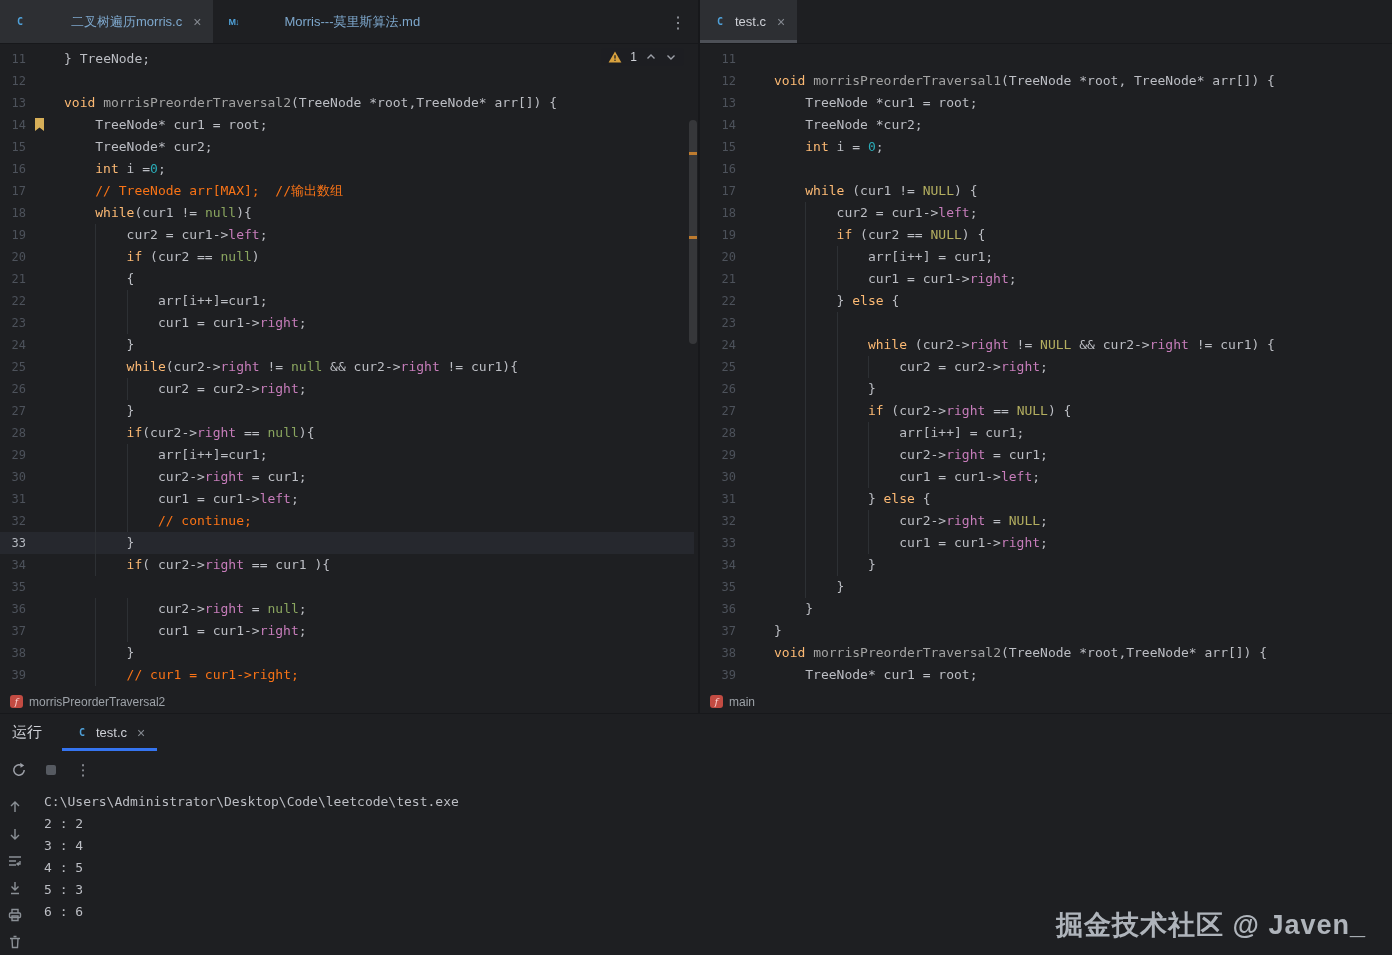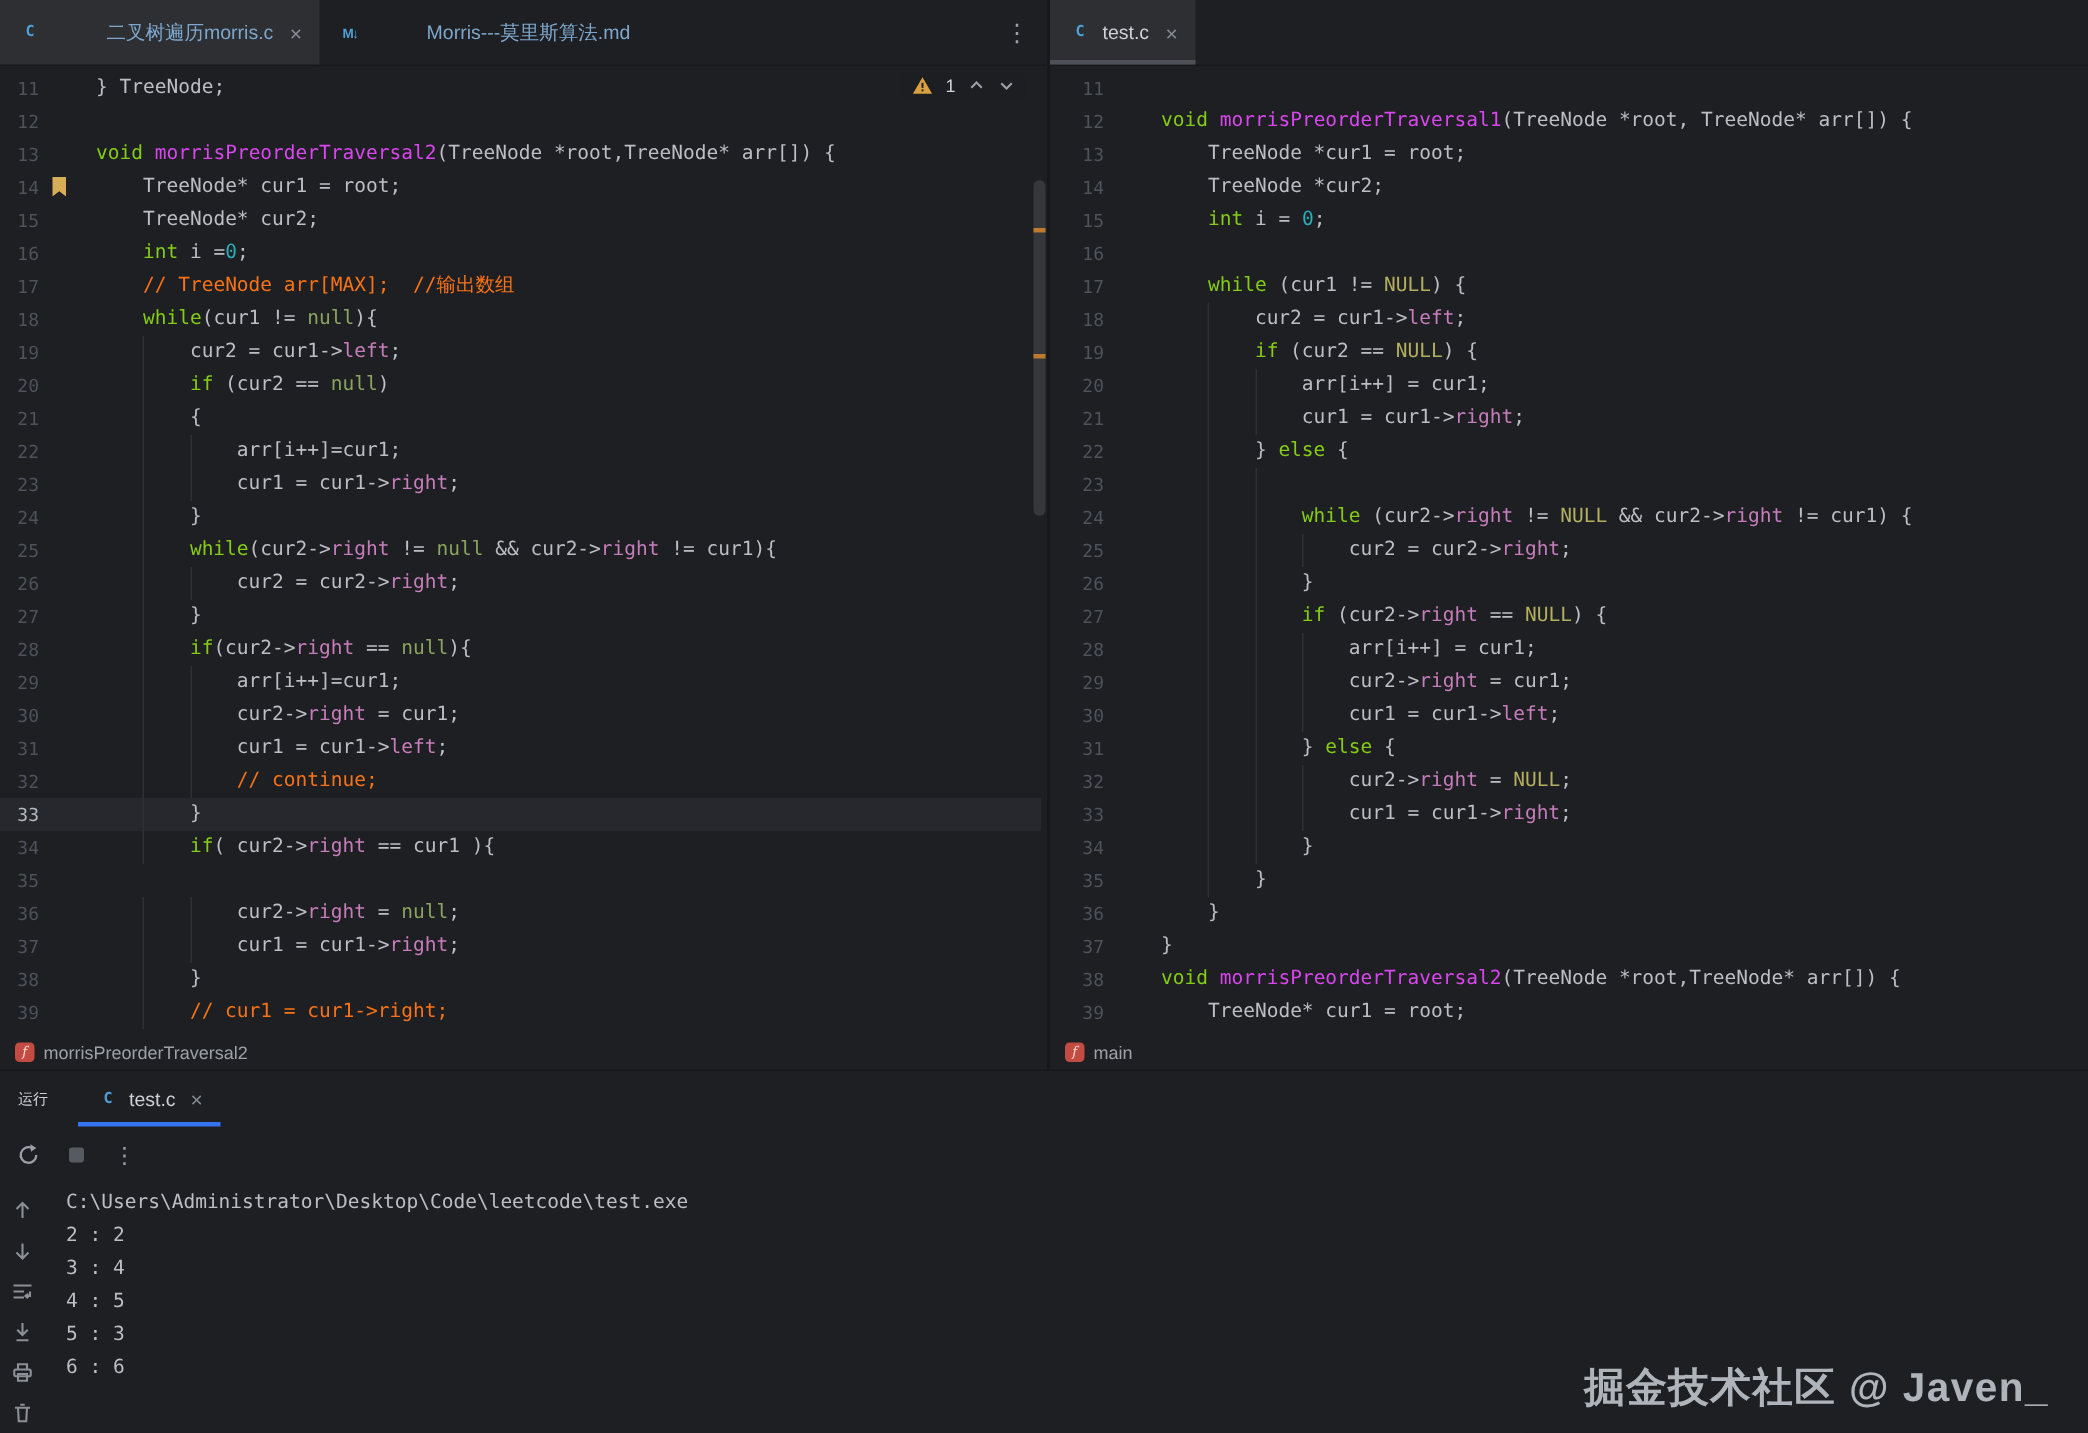--- a/index.html
+++ b/index.html
@@ -36,21 +36,21 @@
   .pane-left .gutter{width:64px;}
   .pane-right .gutter{width:74px;}
   .lnum{display:inline-block;text-align:right;color:#4d525b;font-size:12px;}
   .pane-left .lnum{width:26px;}
   .pane-right .lnum{width:36px;}
   .line.current .lnum{color:#b4b8bf;}
   .bookmark{position:absolute;left:34px;top:4px;line-height:0;}
   .code{white-space:pre;}
   .ind{display:inline-block;width:4ch;height:22px;vertical-align:top;}
   .ind.g{border-left:1px solid #2d3034;}
-  .tk-t{color:#bcbec4}.tk-k{color:#84cc16}.tk-f{color:#d946ef}.tk-c{color:#f97316}
+  .tk-t{color:#bcbec4}.tk-k{color:#fdba74}.tk-f{color:#a3a3a3}.tk-c{color:#f97316}
   .tk-n{color:#2aacb8}.tk-d{color:#c77dbb}.tk-m{color:#b3ae60}.tk-u{color:#8aa55f}
 
   .inspect{position:absolute;top:4px;right:14px;display:flex;align-items:center;gap:8px;
            font-size:12px;color:#ced0d6;background:rgba(30,31,34,.88);padding:2px 7px;border-radius:4px;}
   .inspect svg{display:block;}
 
   .scrollbar{position:absolute;top:0;right:0;width:10px;height:100%;}
   .sb-thumb{position:absolute;top:76px;right:1px;width:8px;height:224px;
             background:rgba(255,255,255,.11);border-radius:4px;}
   .sb-mark{position:absolute;right:1px;width:8px;height:3px;background:#bd7b2f;}
@@ -60,21 +60,21 @@
   .crumb-left{width:700px;display:flex;align-items:center;gap:6px;padding-left:10px;
               border-right:2px solid #17181b;}
   .crumb-right{flex:1;display:flex;align-items:center;gap:6px;padding-left:10px;}
   .ficon{width:13px;height:13px;border-radius:3px;background:#c24b42;color:#ffd9d6;
          font-size:9px;font-style:italic;display:flex;align-items:center;justify-content:center;
          font-family:"DejaVu Serif",serif;flex:none;}
 
   
   .panel{height:242px;border-top:1px solid #17181b;display:flex;flex-direction:column;}
   .panel-tabs{height:37px;display:flex;align-items:center;padding-left:12px;flex:none;}
-  .panel-title{font-size:10px;color:#ced0d6;margin-right:20px;}
+  .panel-title{font-size:15px;color:#ced0d6;margin-right:20px;}
   .panel-tab{height:37px;display:flex;align-items:center;gap:6px;padding:0 12px;
              font-size:13px;color:#ced0d6;position:relative;}
   .ul-blue{position:absolute;bottom:0;left:0;right:0;height:3px;background:#3574f0;}
   .panel-toolbar{height:38px;display:flex;align-items:center;gap:14px;padding-left:10px;flex:none;}
   .tbico{display:flex;align-items:center;justify-content:center;width:18px;height:18px;}
   .dots{color:#9da0a8;font-size:15px;}
   .console{display:flex;flex:1;}
   .console-strip{width:30px;display:flex;flex-direction:column;align-items:center;gap:11px;padding-top:10px;flex:none;}
   .console-strip span{line-height:0;}
   .console-out{flex:1;padding:2px 0 0 14px;font-family:"DejaVu Sans Mono",monospace;

